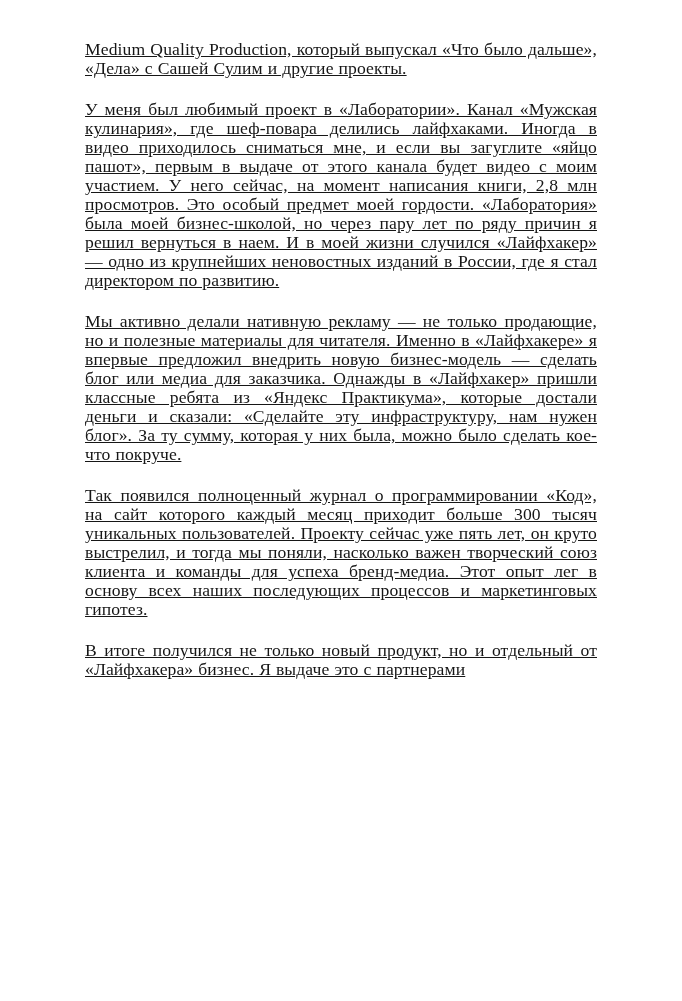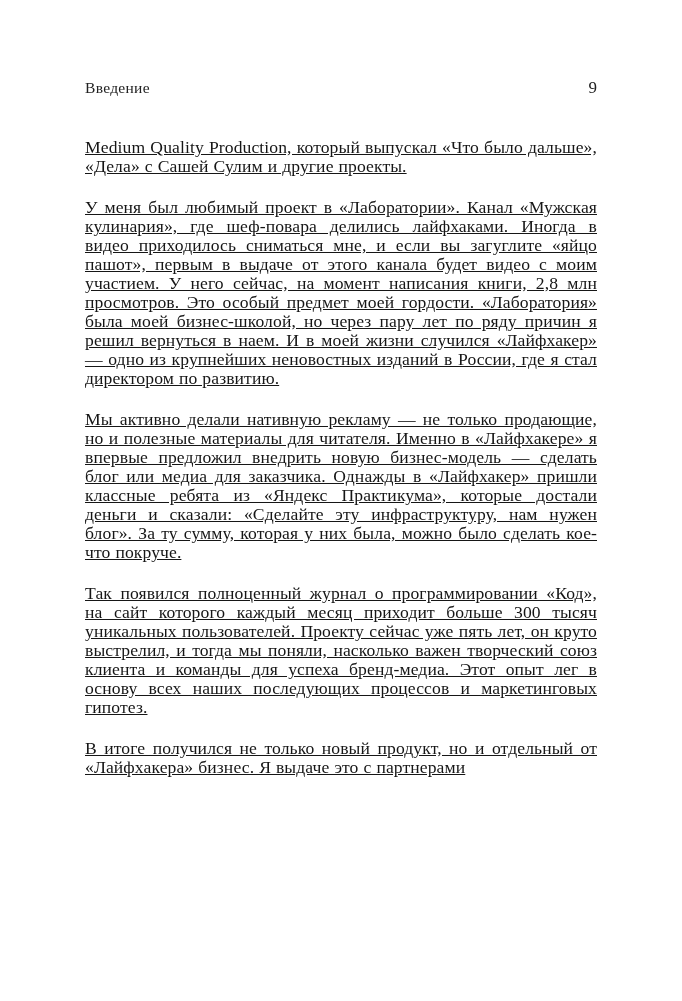--- a/index.html
+++ b/index.html
@@ -50,24 +50,20 @@
     }
     .body-text p:last-child {
       margin-bottom: 0;
     }
   </style>
 </head>
 <body>
 
 <div class="page">
 
-  <div class="page-header">
-    <span class="running-title">Введение</span>
-    <span class="page-number">9</span>
-  </div>
 
   <div class="body-text">
     <p>Medium Quality Production, который выпускал «Что было дальше», «Дела» с Сашей Сулим и другие проекты.</p>
     <p>У меня был любимый проект в «Лаборатории». Канал «Мужская кулинария», где шеф-повара делились лайфхаками. Иногда в видео приходилось сниматься мне, и если вы загуглите «яйцо пашот», первым в выдаче от этого канала будет видео с моим участием. У него сейчас, на момент написания книги, 2,8 млн просмотров. Это особый предмет моей гордости. «Лаборатория» была моей бизнес-школой, но через пару лет по ряду причин я решил вернуться в наем. И в моей жизни случился «Лайфхакер» — одно из крупнейших неновостных изданий в России, где я стал директором по развитию.</p>
     <p>Мы активно делали нативную рекламу — не только продающие, но и полезные материалы для читателя. Именно в «Лайфхакере» я впервые предложил внедрить новую бизнес-модель — сделать блог или медиа для заказчика. Однажды в «Лайфхакер» пришли классные ребята из «Яндекс Практикума», которые достали деньги и сказали: «Сделайте эту инфраструктуру, нам нужен блог». За ту сумму, которая у них была, можно было сделать кое-что покруче.</p>
     <p>Так появился полноценный журнал о программировании «Код», на сайт которого каждый месяц приходит больше 300 тысяч уникальных пользователей. Проекту сейчас уже пять лет, он круто выстрелил, и тогда мы поняли, насколько важен творческий союз клиента и команды для успеха бренд-медиа. Этот опыт лег в основу всех наших последующих процессов и маркетинговых гипотез.</p>
     <p>В итоге получился не только новый продукт, но и отдельный от «Лайфхакера» бизнес. Я выдаче это с партнерами</p>
   </div>
 
 </div>

